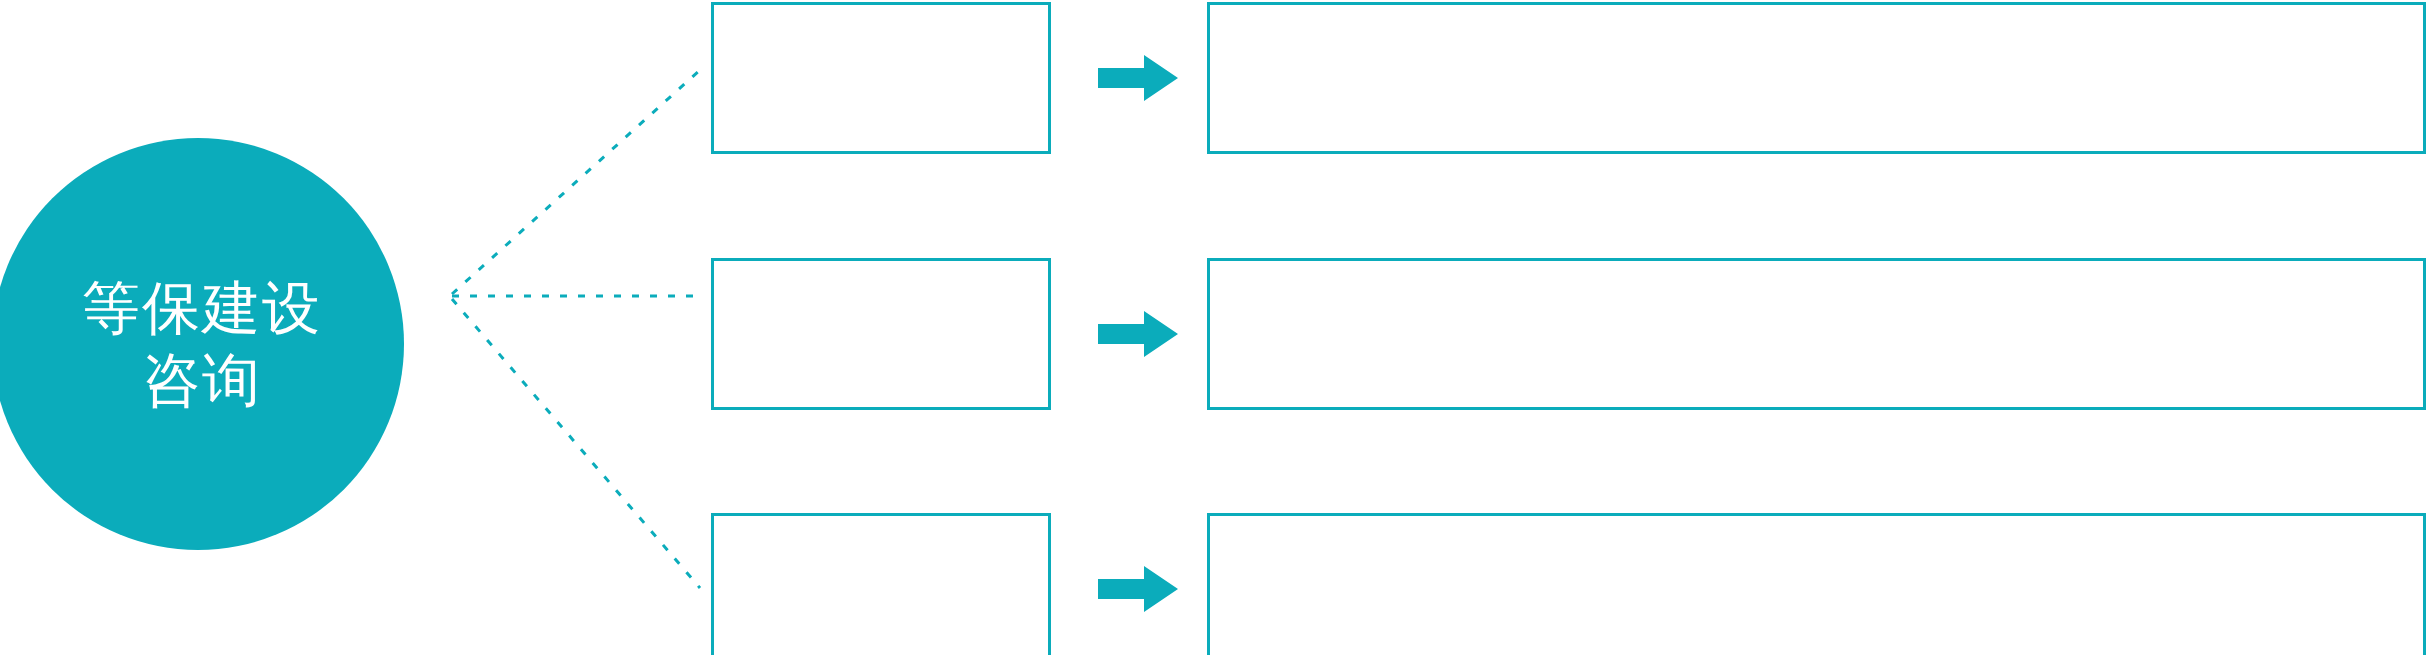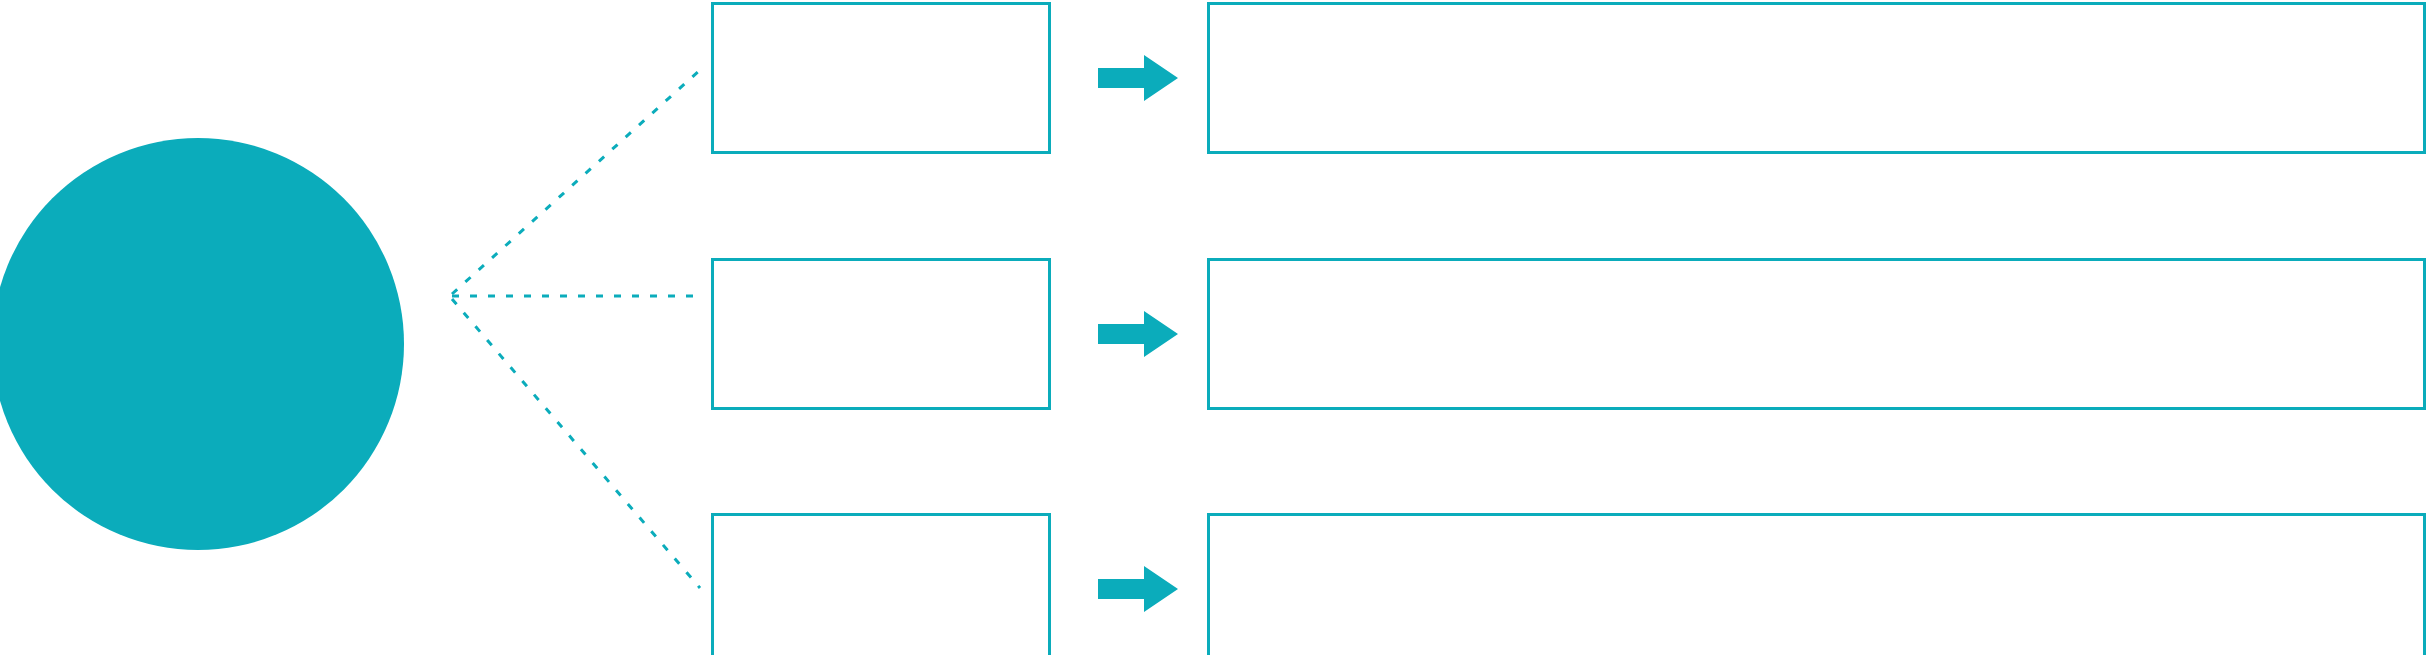--- a/index.html
+++ b/index.html
@@ -114,20 +114,22 @@
     height: 50px;
   }
   .arrow svg { display: block; }
 </style>
 </head>
 <body>
 
 <div id="canvas">
 
   <div class="hub">
+    <div class="hub-line">等保建设</div>
+    <div class="hub-line">咨询</div>
   </div>
 
   <svg id="connectors" viewBox="0 0 2434 655" xmlns="http://www.w3.org/2000/svg">
     <g stroke="#0BACBB" stroke-width="3" stroke-linecap="butt" stroke-dasharray="7 11" fill="none">
       <line x1="452" y1="294" x2="700" y2="70"></line>
       <line x1="452" y1="296" x2="703" y2="296"></line>
       <line x1="452" y1="299" x2="700" y2="588"></line>
     </g>
   </svg>
 

